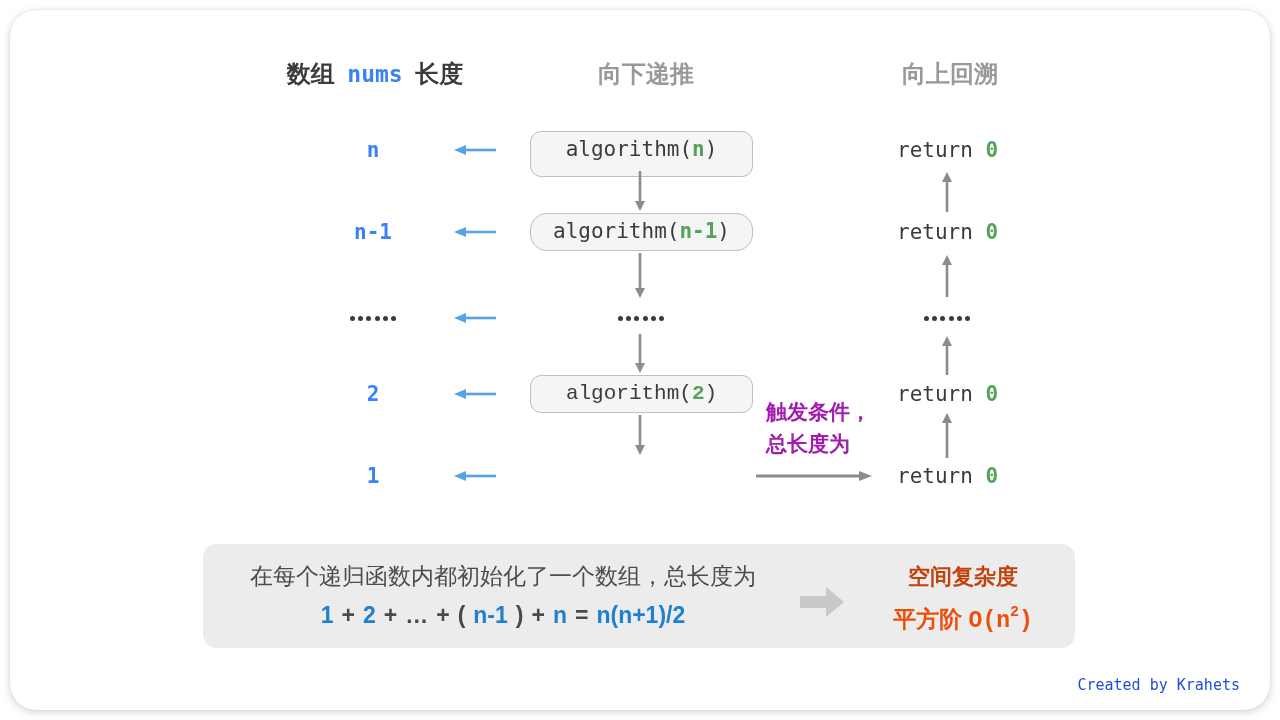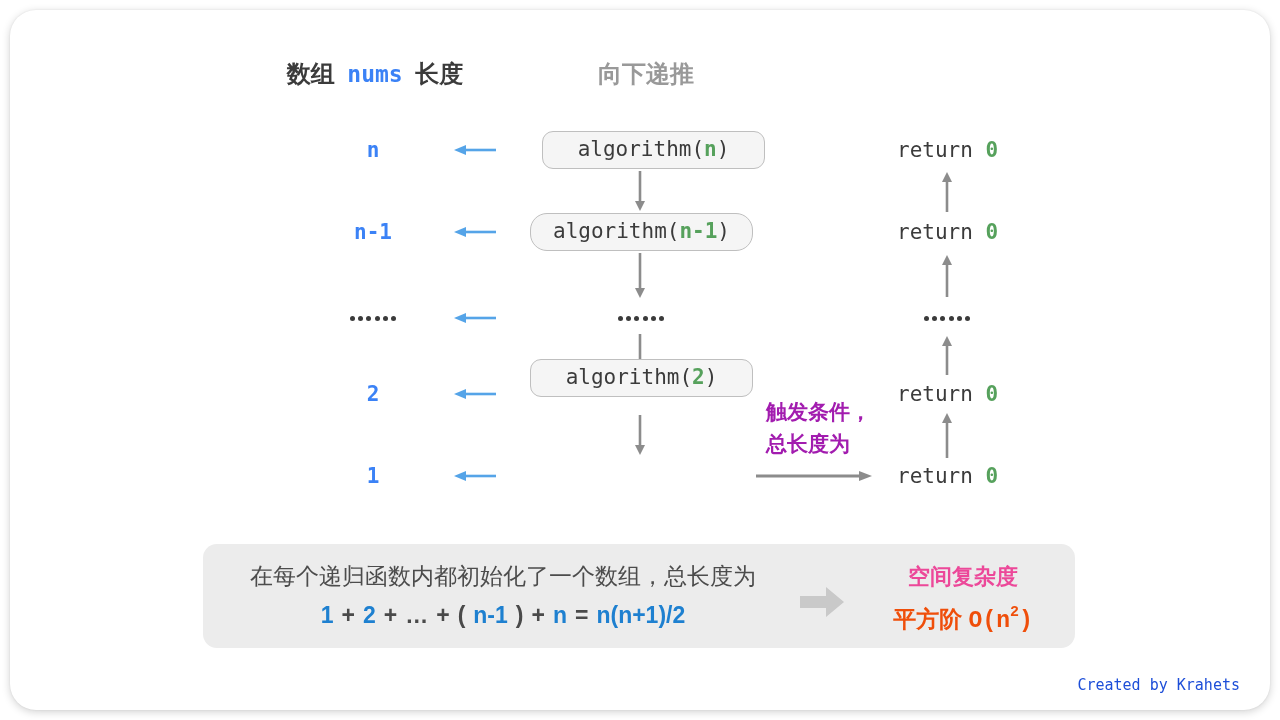--- a/index.html
+++ b/index.html
@@ -39,48 +39,49 @@
   .dots i{display:inline-block;width:5px;height:5px;border-radius:50%;background:#3b3b3b;margin:0 1.6px;}
 
   .annot{font-size:21px;font-weight:bold;color:#a21caf;line-height:32px;white-space:nowrap;}
 
   .summary-box{background:#ececec;border-radius:14px;}
   .sumline1{font-size:23px;color:#4c4c4c;line-height:30px;white-space:nowrap;}
   .formula{font-size:23px;font-weight:bold;line-height:32px;white-space:nowrap;}
   .formula .seg{margin:0 4px;}
   .formula .seg.dark{color:#4a4a4a;}
   .formula .seg.blue{color:#1e80d0;}
-  .restitle{font-size:22px;font-weight:bold;color:#ec4899;line-height:30px;}
+  .restitle{font-size:22px;font-weight:bold;color:#c2410c;line-height:30px;}
   .resvalue{font-size:23px;font-weight:bold;color:#ef4e0a;line-height:32px;white-space:nowrap;}
   .resvalue .omono{font-family:Liberation Mono, monospace;}
   .resvalue sup{font-size:0.65em;position:relative;top:-2px;}
 
   .footer{font-family:"DejaVu Sans Mono","Liberation Mono",monospace;font-size:15px;color:#1d4ed8;line-height:18px;}
 </style>
 </head>
 <body>
 
 <div class="canvas">
   <div class="card"></div>
 
   <div class="abs hdr dark ctr" style="left:225px;top:59px;width:300px;">
     <span>数组</span>
     <span class="mono blue code" style="margin:0 6px;">nums</span>
     <span>长度</span>
   </div>
   <div class="abs hdr grayhdr ctr" style="left:546px;top:59px;width:200px;">向下递推</div>
+  <div class="abs hdr grayhdr ctr" style="left:850px;top:59px;width:200px;">向上回溯</div>
 
   <div class="abs rowlabel mono bold blue ctr" style="left:293px;top:136px;width:160px;">n</div>
   <span class="abs" style="left:452px;top:143px;">
     <svg width="46" height="14">
         <line x1="44" y1="7" x2="12" y2="7" stroke="#55a4e8" stroke-width="2.6"></line>
         <path d="M2,7 L14,2 L14,12 Z" fill="#55a4e8"></path>
       </svg>
   </span>
-  <div class="abs box mono" style="left:542px;top:131px;width:223px;height:38px;">
+  <div class="abs box mono" style="left:530px;top:131px;width:223px;height:46px;">
     <span>algorithm(</span><span class="green bold">n</span><span>)</span>
   </div>
   <div class="abs ret mono" style="left:897px;top:136px;">
     <span>return </span><span class="green bold">0</span>
   </div>
 
   <span class="abs" style="left:632px;top:171px;">
     <svg width="16" height="40">
         <line x1="8" y1="0" x2="8" y2="31" stroke="#8c8c8c" stroke-width="2.6"></line>
         <path d="M8,40 L3,30 L13,30 Z" fill="#8c8c8c"></path>
@@ -164,21 +165,21 @@
       </svg>
   </span>
 
   <div class="abs rowlabel mono bold blue ctr" style="left:293px;top:380px;width:160px;">2</div>
   <span class="abs" style="left:452px;top:387px;">
     <svg width="46" height="14">
         <line x1="44" y1="7" x2="12" y2="7" stroke="#55a4e8" stroke-width="2.6"></line>
         <path d="M2,7 L14,2 L14,12 Z" fill="#55a4e8"></path>
       </svg>
   </span>
-  <div class="abs box mono" style="left:530px;top:359px;width:223px;height:38px;">
+  <div class="abs box mono" style="left:530px;top:375px;width:223px;height:38px;font-family:Liberation Mono, monospace;">
     <span>algorithm(</span><span class="green bold">2</span><span>)</span>
   </div>
   <div class="abs ret mono" style="left:897px;top:380px;">
     <span>return </span><span class="green bold">0</span>
   </div>
 
   <span class="abs" style="left:632px;top:415px;">
     <svg width="16" height="40">
         <line x1="8" y1="0" x2="8" y2="31" stroke="#8c8c8c" stroke-width="2.6"></line>
         <path d="M8,40 L3,30 L13,30 Z" fill="#8c8c8c"></path>

